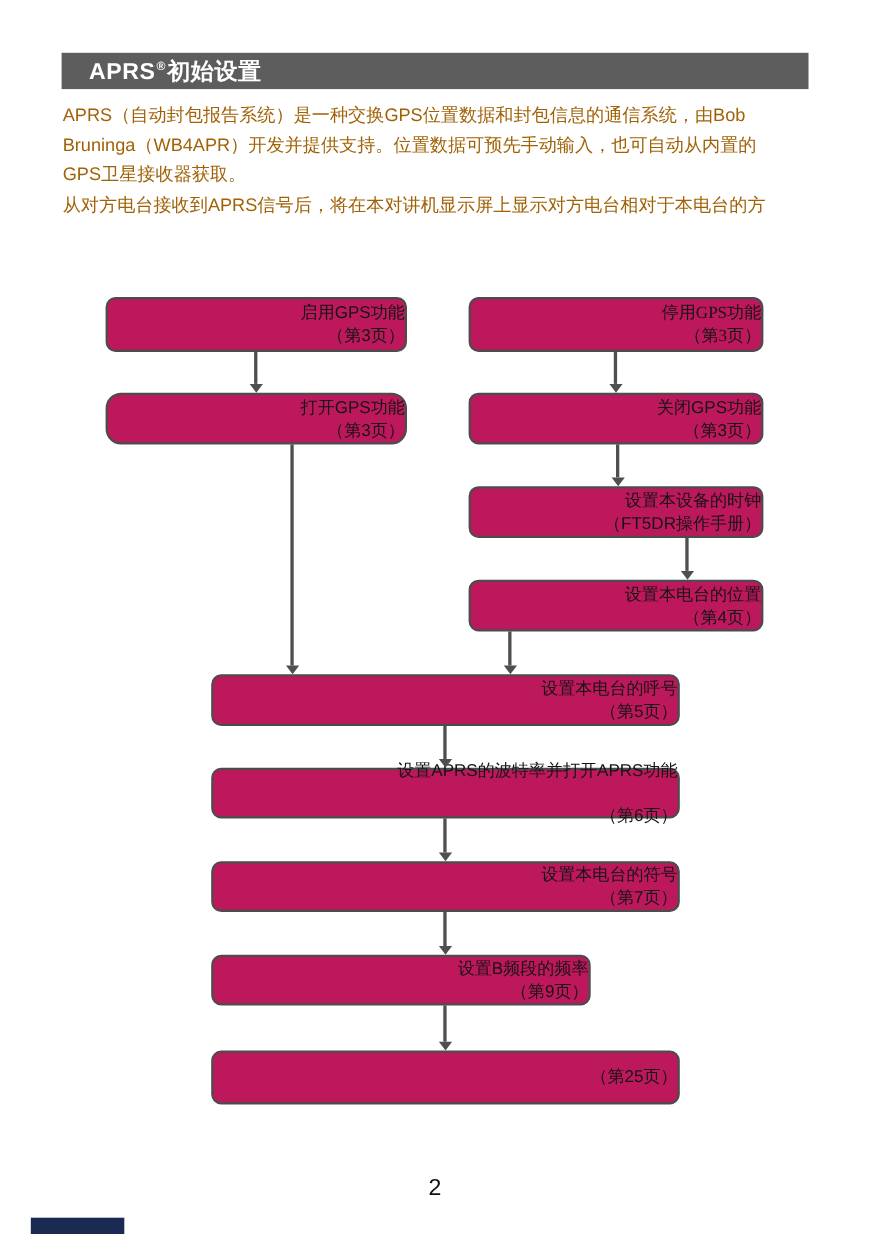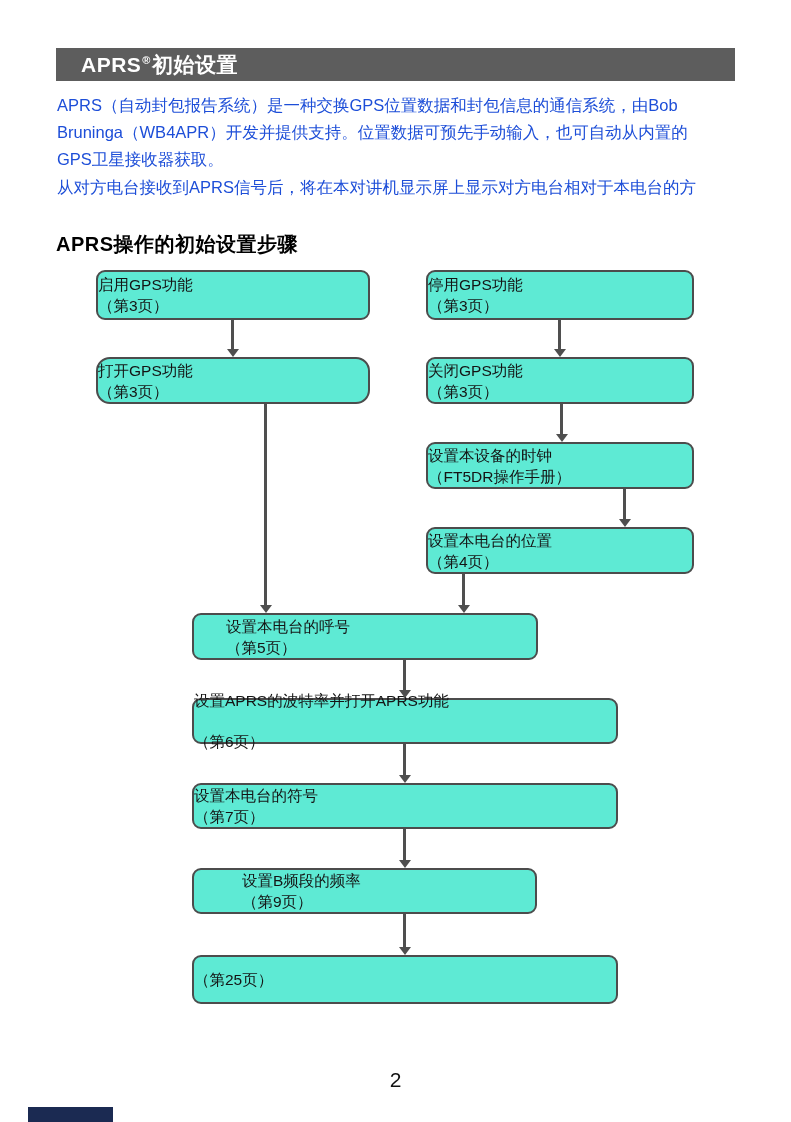--- a/index.html
+++ b/index.html
@@ -16,45 +16,45 @@
     position:absolute;left:56px;top:48px;width:679px;height:33px;
     background:#5d5d5d;color:#ffffff;
     display:flex;align-items:center;
     padding-left:25px;box-sizing:border-box;
     font-size:21px;font-weight:bold;letter-spacing:0.5px;
   }
   .header-bar sup{font-size:11px;line-height:1;vertical-align:super;margin:0 1px;}
   
   .para{
     position:absolute;left:57px;width:682px;
-    font-size:16.5px;line-height:27px;color:#1d4ed8;
+    font-size:16.5px;line-height:27px;color:#a16207;
   }
   .para-1{top:92px;}
   .para-2{top:174px;}
   .section-heading{
     position:absolute;left:56px;top:231px;
     font-size:20px;font-weight:bold;color:#000000;letter-spacing:0.5px;
   }
   
   .fbox{
     position:absolute;
     box-sizing:border-box;
     border:2px solid #4c4c4c;border-radius:9px;
-    background:#5eead4;
-    display:flex;flex-direction:column;align-items:flex-start;justify-content:center;
+    background:#be185d;
+    display:flex;flex-direction:column;align-items:flex-end;justify-content:center;
     text-align:center;
     font-size:15.5px;line-height:21px;color:#141414;
   }
   .b0{left:96px; top:270px;width:274px;height:50px;}
-  .b1{left:426px;top:270px;width:268px;height:50px;}
+  .b1{left:426px;top:270px;width:268px;height:50px;font-family:Liberation Serif, serif;}
   .b2{left:96px; top:357px;width:274px;height:47px;border-radius:14px;}
   .b3{left:426px;top:357px;width:268px;height:47px;}
   .b4{left:426px;top:442px;width:268px;height:47px;}
   .b5{left:426px;top:527px;width:268px;height:47px;}
-  .b6{left:192px;top:613px;width:346px;height:47px;padding-left:32px;}
+  .b6{left:192px;top:613px;width:426px;height:47px;padding-left:32px;}
   .b7{left:192px;top:698px;width:426px;height:46px;gap:20px;}
   .b8{left:192px;top:783px;width:426px;height:46px;}
   .b9{left:192px;top:868px;width:345px;height:46px;padding-left:48px;}
   .b10{left:192px;top:955px;width:426px;height:49px;}
   
   .arrow{position:absolute;width:3px;background:#4f4f4f;}
   .arrow::after{
     content:"";position:absolute;top:100%;left:50%;
     transform:translateX(-50%);
     border-left:6px solid transparent;border-right:6px solid transparent;
@@ -92,21 +92,20 @@
   <div class="para para-1">
     <div>APRS（自动封包报告系统）是一种交换GPS位置数据和封包信息的通信系统，由Bob</div>
     <div>Bruninga（WB4APR）开发并提供支持。位置数据可预先手动输入，也可自动从内置的</div>
     <div>GPS卫星接收器获取。</div>
   </div>
 
   <div class="para para-2">
     <div>从对方电台接收到APRS信号后，将在本对讲机显示屏上显示对方电台相对于本电台的方</div>
   </div>
 
-  <div class="section-heading">APRS操作的初始设置步骤</div>
 
   <div class="fbox b0">
     <span>启用GPS功能</span>
     <span>（第3页）</span>
   </div>
   <div class="fbox b1">
     <span>停用GPS功能</span>
     <span>（第3页）</span>
   </div>
   <div class="fbox b2">

